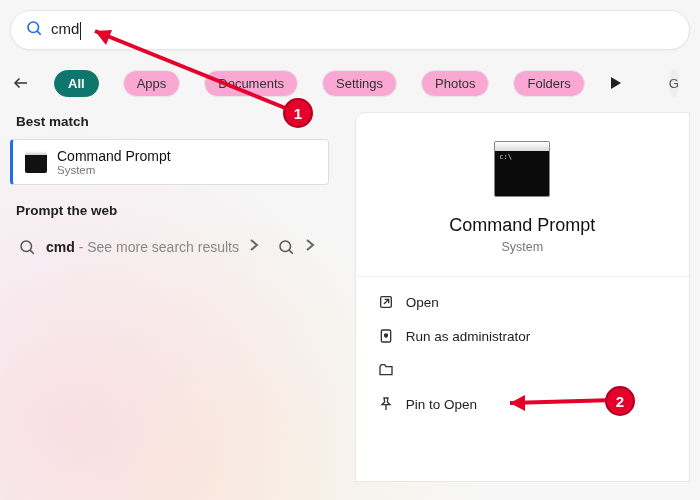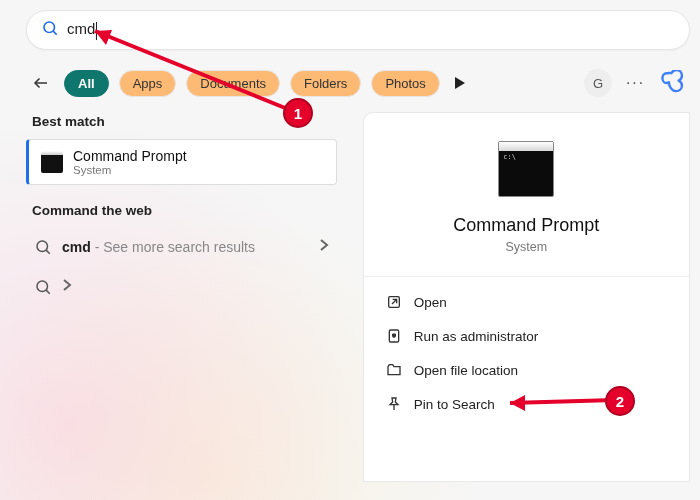--- a/index.html
+++ b/index.html
@@ -4,55 +4,55 @@
 <style>
   * { box-sizing: border-box; margin: 0; padding: 0; font-family: "Segoe UI", -apple-system, sans-serif; }
   body { width: 700px; height: 500px; overflow: hidden; background: #f3f3f3; position: relative; }
 
   .bg-blur { position:absolute; inset:0; background:
     radial-gradient(circle at 10% 85%, rgba(255,160,200,.25), transparent 40%),
     radial-gradient(circle at 30% 95%, rgba(255,230,160,.25), transparent 40%),
     #f6f6f6;
     filter: blur(0px); }
 
-  .window { position:absolute; left:10px; top:10px; right:10px; bottom:0; background:transparent;margin-left:16px; }
+  .window { position:absolute; left:10px; top:10px; right:10px; bottom:0; background:transparent; }
 
   
   .search-wrap { margin:0 0 14px 0; }
   .search-bar { display:flex; align-items:center; background:#fff; border-radius:22px; height:40px; padding:0 14px; border:1px solid #e5e5e5; box-shadow:0 1px 2px rgba(0,0,0,.04); }
   .search-bar svg { width:18px; height:18px; flex:none; }
   .search-input { flex:1; border:none; outline:none; font-size:15px; margin-left:8px; color:#222; background:transparent; }
   .caret { display:inline-block; width:1px; height:18px; background:#222; margin-left:1px; animation:blink 1s steps(1) infinite; vertical-align:middle;}
   @keyframes blink { 50%{opacity:0;} }
 
   
-  .filter-row { display:flex; align-items:center; gap:10px; padding:4px 2px 14px 2px; }
+  .filter-row { display:flex; align-items:center; gap:24px; padding:4px 2px 14px 2px; }
   .back-btn { width:26px; height:26px; display:flex; align-items:center; justify-content:center; border:none; background:none; cursor:pointer; }
-  .pill { background:#fdba74; border:1px solid #e6e6e6; border-radius:16px; padding:5px 13px; font-size:13px; color:#333; cursor:pointer; }
+  .pill { background:#f9a8d4; border:1px solid #e6e6e6; border-radius:16px; padding:5px 13px; font-size:13px; color:#333; cursor:pointer; }
   .pill.active { background:#0f766e; color:#fff; border-color:#0f766e; font-weight:600; }
   .more-tri { width:16px; display:flex; align-items:center; justify-content:center; cursor:pointer; margin-left:2px;}
   .spacer { flex:1; }
   .circle-btn { width:28px; height:28px; border-radius:50%; background:#eee; display:flex; align-items:center; justify-content:center; font-size:13px; color:#555; cursor:pointer; }
   .dots-btn { width:26px; text-align:center; color:#555; cursor:pointer; font-size:16px; letter-spacing:1px; }
   .copilot { width:30px; height:30px; border-radius:8px; display:flex; align-items:center; justify-content:center; cursor:pointer; }
 
   
   .split { display:flex; gap:10px; height:calc(100% - 120px); }
   .left-col { width:50%; }
   .right-col { width:50%; background:#fff; border:1px solid #e8e8e8; border-radius:10px 0 0 0; padding:18px 18px 0 18px; }
 
   .section-hd { font-size:13.5px; font-weight:600; color:#222; margin:2px 0 10px 6px; }
 
   .best-match-card { background:#fff; border:1px solid #ddd; border-left:3px solid #1f6feb; border-radius:4px; padding:8px 12px; display:flex; align-items:center; gap:10px; margin-bottom:18px; margin-right:16px; }
   .cmd-icon-sm { width:22px; height:22px; background:#111; border-radius:2px; position:relative; }
   .cmd-icon-sm::before { content:""; position:absolute; top:0; left:0; right:0; height:4px; background:linear-gradient(#fff,#ccc); }
   .bm-title { font-size:14px; color:#111; }
   .bm-sub { font-size:11.5px; color:#777; }
 
-  .web-list { display:flex; flex-direction:column; gap:2px; margin-right:16px; }
+  .web-list { display:flex; flex-direction:row; gap:2px; margin-right:16px; }
   .web-item { display:flex; align-items:center; gap:10px; padding:10px 8px; border-radius:4px; cursor:pointer; }
   .web-item .qicon { width:18px; height:18px; }
   .web-item .txt { flex:1; font-size:14px; color:#222; white-space:nowrap; overflow:hidden; text-overflow:ellipsis; }
   .web-item .txt .bold { font-weight:600; }
   .web-item .hint { color:#888; }
   .chev { color:#666; }
 
   
   .preview-icon { width:56px; height:56px; margin:10px auto 18px auto; background:#0b0b0b; border:1px solid #888; border-radius:2px; position:relative; }
   .preview-icon::before { content:""; position:absolute; top:0; left:0; right:0; height:9px; background:linear-gradient(#fff,#d8d8d8); }
@@ -92,22 +92,23 @@
   <div class="filter-row">
     <button class="back-btn">
       <svg width="18" height="18" viewBox="0 0 24 24" fill="none" stroke="#333" stroke-width="2">
           <line x1="20" y1="12" x2="4" y2="12"></line>
           <polyline points="10 18 4 12 10 6"></polyline>
         </svg>
     </button>
     <span class="pill active">All</span>
     <span class="pill">Apps</span>
     <span class="pill">Documents</span>
+    <span class="pill">Settings</span>
+    <span class="pill">Photos</span>
     <span class="pill">Folders</span>
-    <span class="pill">Photos</span>
     <span class="more-tri">
       <svg width="10" height="12" viewBox="0 0 10 12">
           <polygon points="0,0 10,6 0,12" fill="#222"></polygon>
         </svg>
     </span>
     <span class="spacer"></span>
     <span class="circle-btn">G</span>
     <span class="dots-btn">···</span>
     <span class="copilot">
       <svg width="26" height="26" viewBox="0 0 32 32">
@@ -129,21 +130,21 @@
     <div class="left-col">
       <div class="section-hd">Best match</div>
       <div class="best-match-card">
         <div class="cmd-icon-sm"></div>
         <div>
           <div class="bm-title">Command Prompt</div>
           <div class="bm-sub">System</div>
         </div>
       </div>
 
-      <div class="section-hd">Command the web</div>
+      <div class="section-hd">Prompt the web</div>
       <div class="web-list">
         <div class="web-item">
           <span class="qicon"><svg viewBox="0 0 24 24" fill="none" stroke="#555" stroke-width="2">
                 <circle cx="11" cy="11" r="7"></circle>
                 <line x1="21" y1="21" x2="16.2" y2="16.2"></line>
               </svg></span>
           <span class="txt"><span class="bold">cmd</span><span class="hint"> - See more search results</span></span>
           <span class="chev"><svg width="10" height="14" viewBox="0 0 10 14" fill="none" stroke="#666" stroke-width="2">
                 <polyline points="2,2 8,7 2,12"></polyline>
               </svg></span>
@@ -178,28 +179,27 @@
           <span class="aicon"><svg viewBox="0 0 24 24" fill="none" stroke="#333" stroke-width="2">
                 <rect x="5" y="3" width="14" height="18" rx="2"></rect>
                 <path d="M12 8l3 1v3c0 2-3 3-3 3s-3-1-3-3V9z" fill="#333" stroke="none"></path>
               </svg></span>
           <span>Run as administrator</span>
         </div>
         <div class="action-item">
           <span class="aicon"><svg viewBox="0 0 24 24" fill="none" stroke="#333" stroke-width="2">
                 <path d="M3 7l2-3h5l2 3h9v12H3z"></path>
               </svg></span>
-          <span>Open file location</span>
         </div>
         <div class="action-item">
           <span class="aicon"><svg viewBox="0 0 24 24" fill="none" stroke="#333" stroke-width="2">
                 <path d="M9 3h6l-1 6 4 4H6l4-4z"></path>
                 <line x1="12" y1="13" x2="12" y2="21"></line>
               </svg></span>
-          <span>Pin to Search</span>
+          <span>Pin to Open</span>
         </div>
       </div>
     </div>
   </div>
 </div>
 
 <svg class="arrow anno" style="left:0;top:0" width="700" height="500">
   <line x1="295" y1="112" x2="95" y2="31"></line>
   <polygon points="95,31 112,30 106,45"></polygon>
 </svg>

